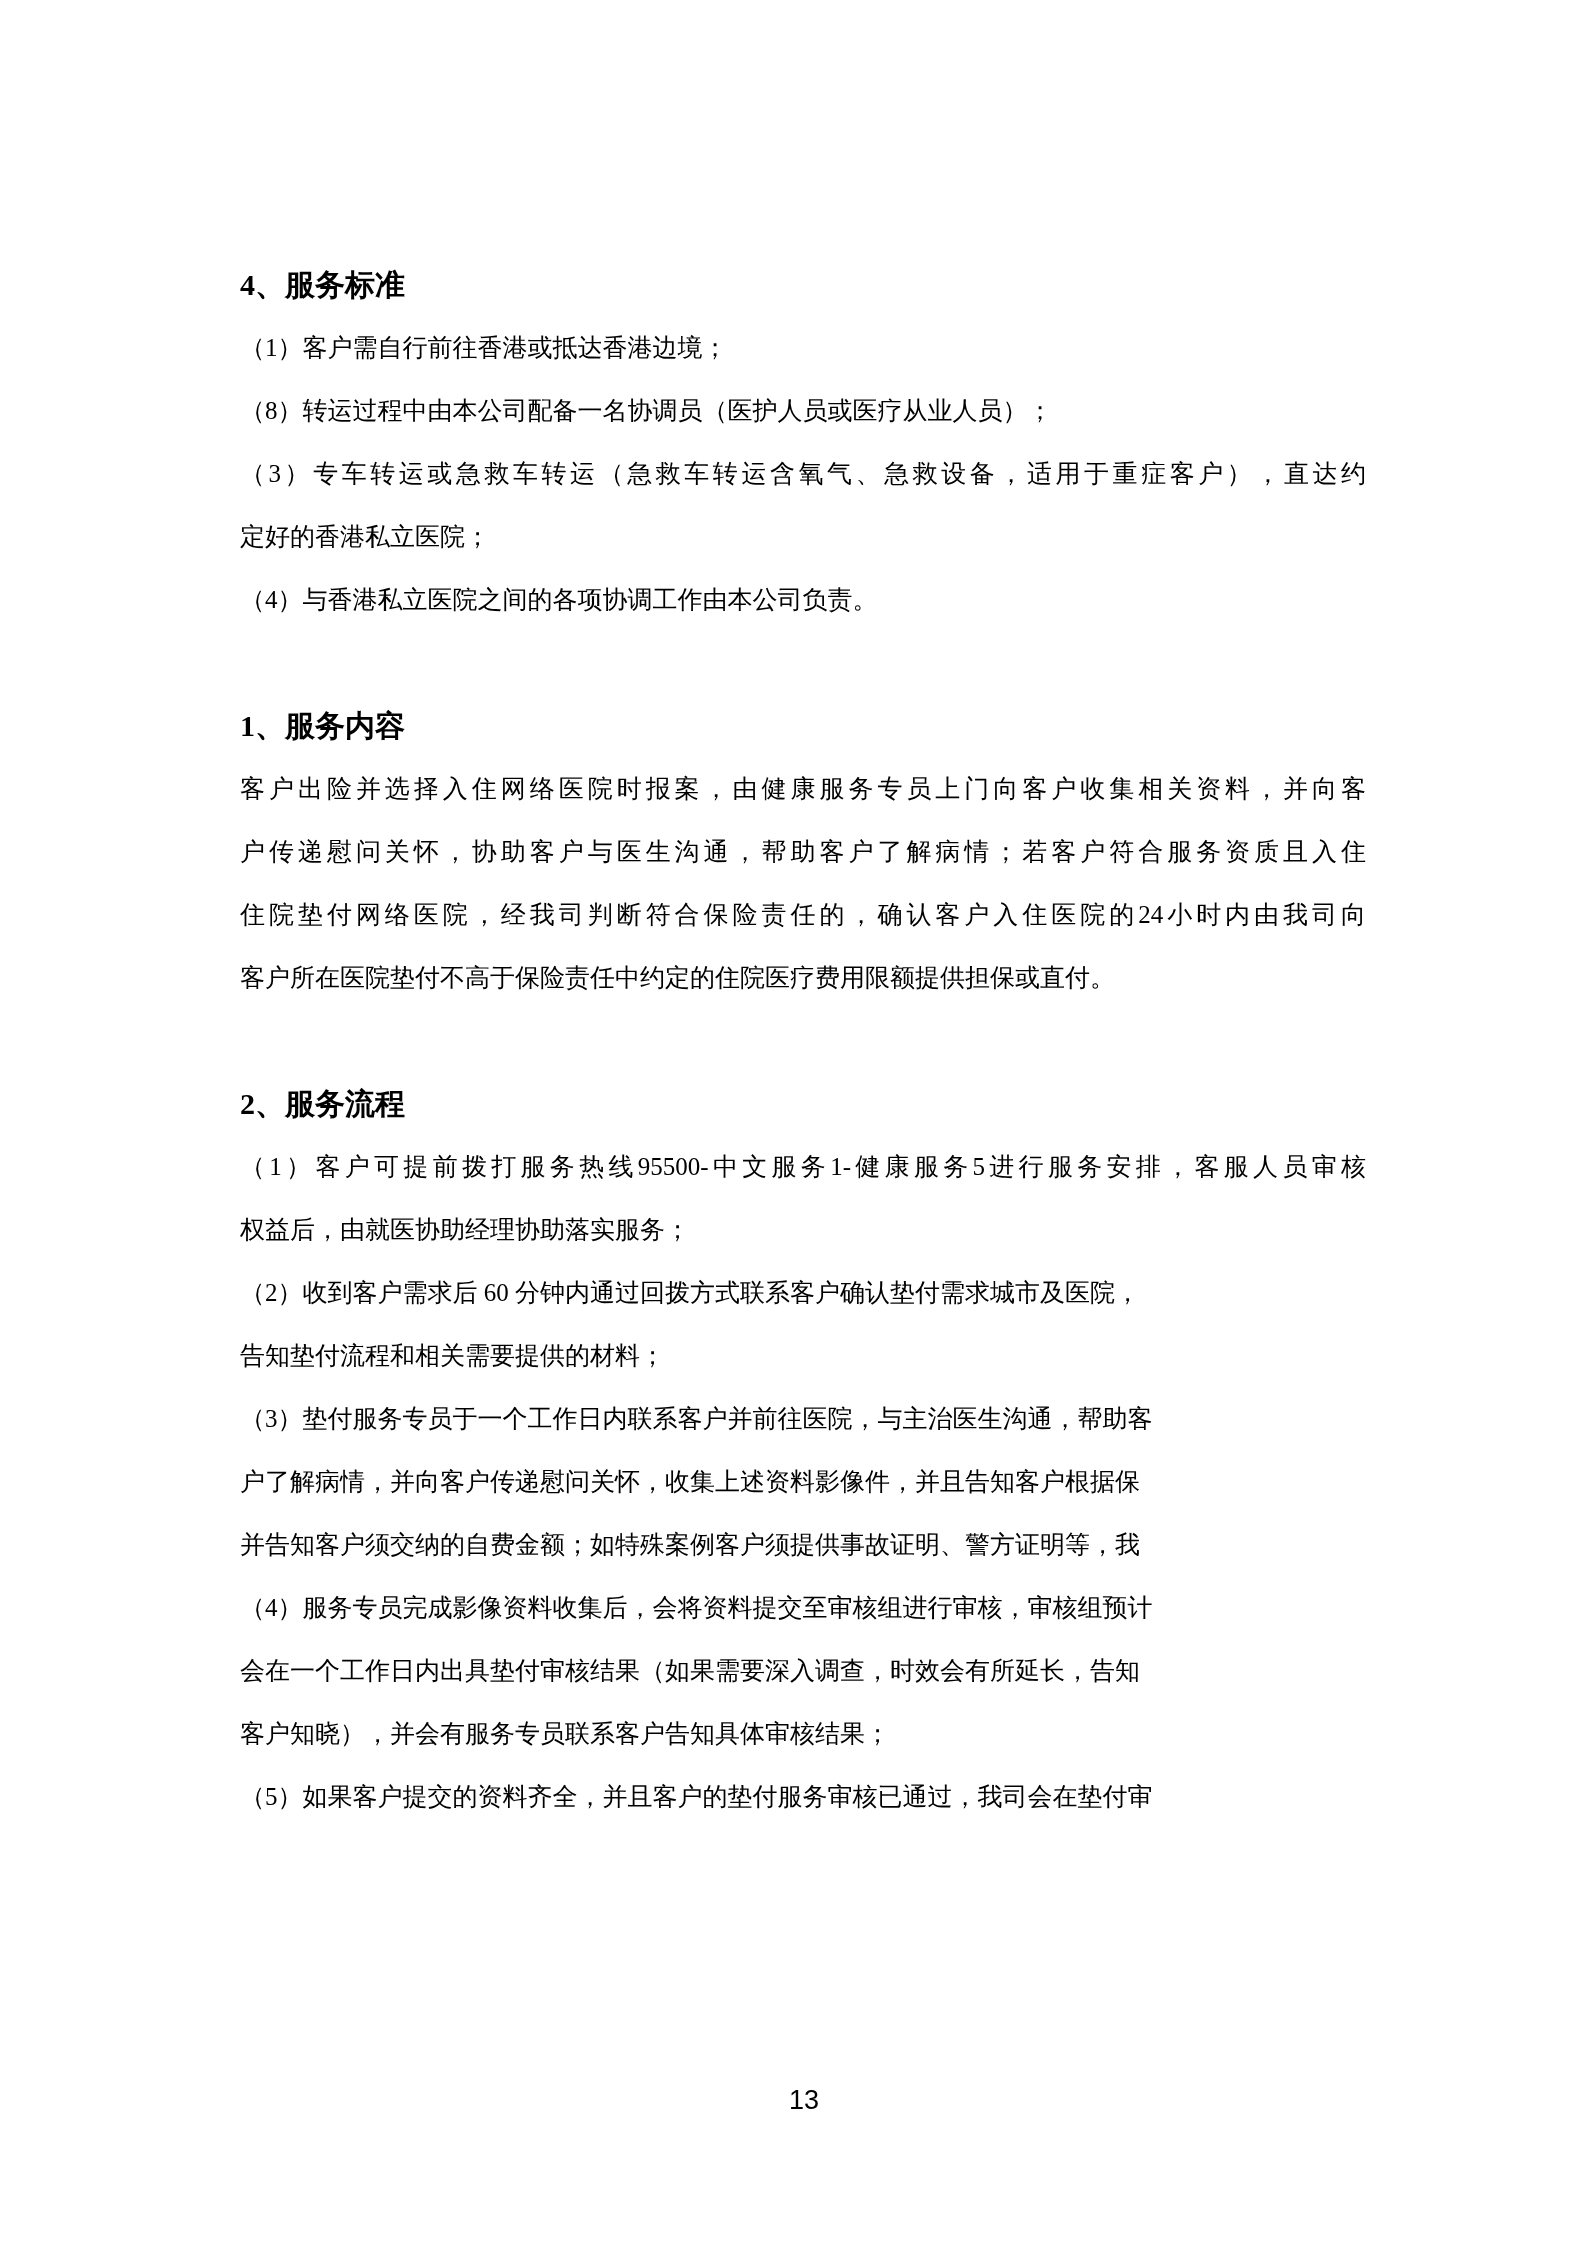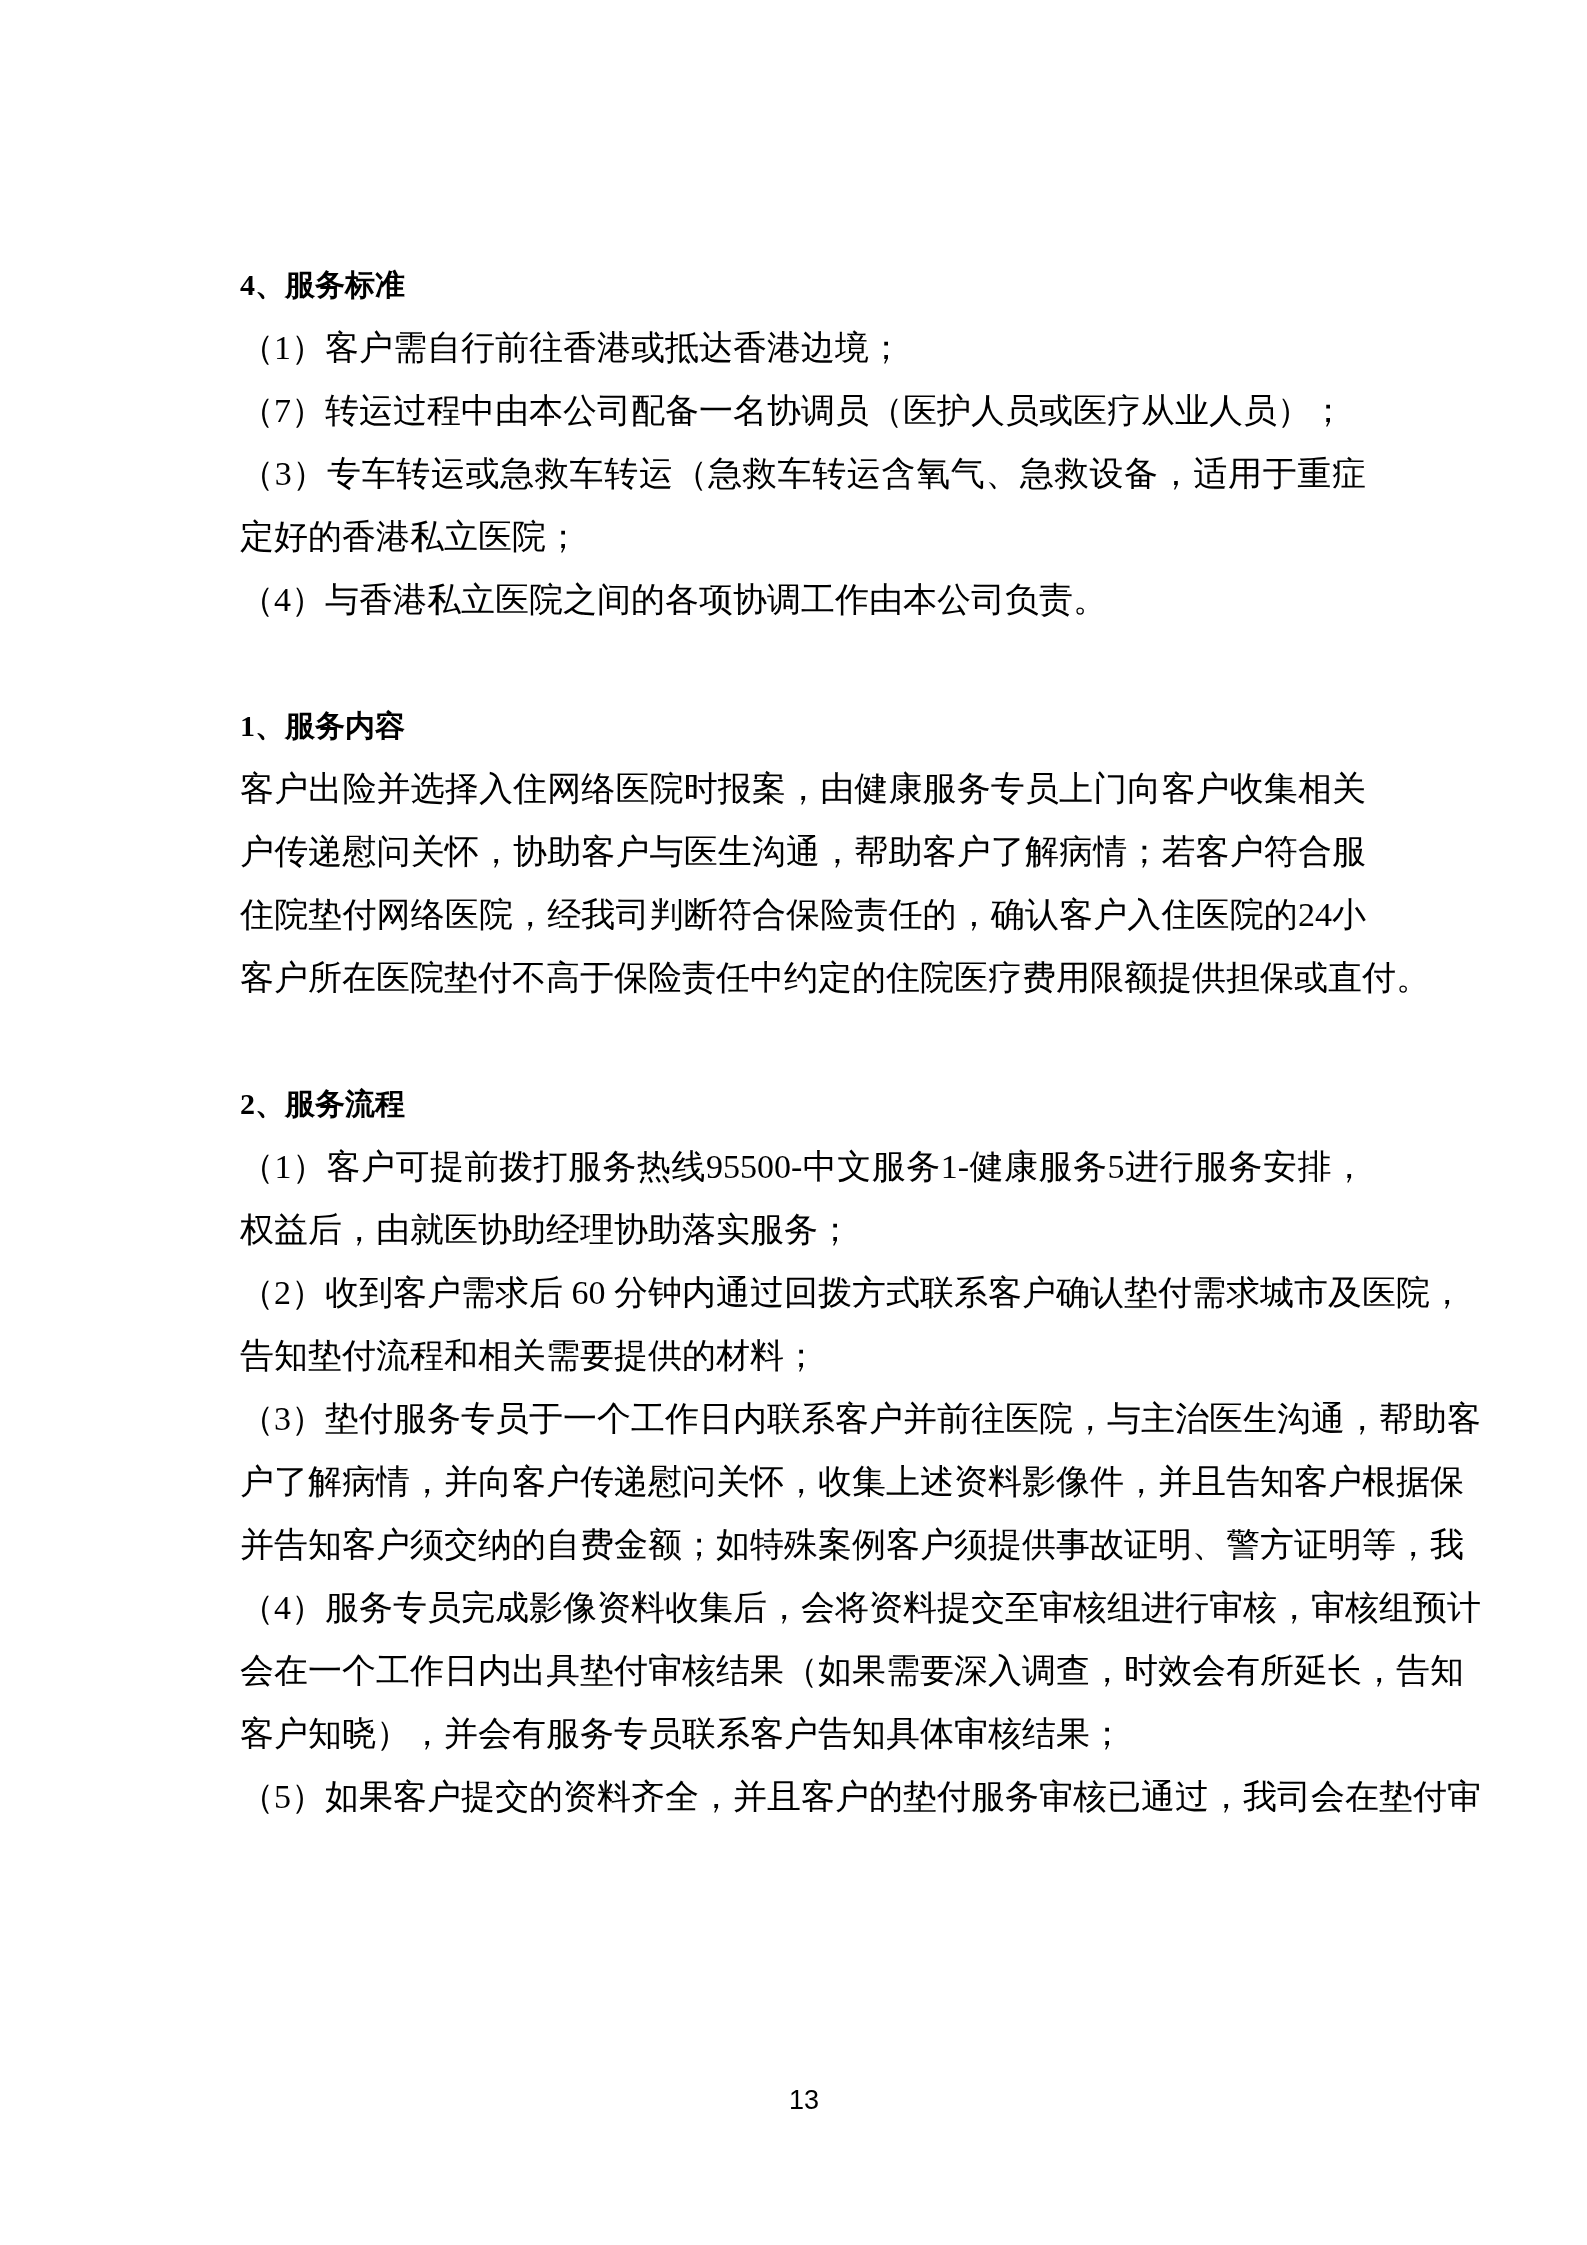--- a/index.html
+++ b/index.html
@@ -19,21 +19,21 @@
   }
   .text-block {
     position: absolute;
     left: 240px;
     top: 253px;
     width: 1126px;
   }
   .line {
     height: 63px;
     line-height: 63px;
-    font-size: 34px;
+    font-size: 25px;
     white-space: nowrap;
     color: #000000;
   }
   .line.b {
     font-weight: bold;
     font-size: 30px;
   }
   .line.j {
     white-space: normal;
     overflow: hidden;
@@ -57,21 +57,21 @@
     color: #000000;
   }
 </style>
 </head>
 <body>
 
 <div class="page">
   <div class="text-block" id="text-block">
       <div class="line b">4、服务标准</div>
       <div class="line">（1）客户需自行前往香港或抵达香港边境；</div>
-      <div class="line">（7）转运过程中由本公司配备一名协调员（医护人员或医疗从业人员）；</div>
+      <div class="line">（8）转运过程中由本公司配备一名协调员（医护人员或医疗从业人员）；</div>
       <div class="line j">（3）专车转运或急救车转运（急救车转运含氧气、急救设备，适用于重症客户），直达约</div>
       <div class="line">定好的香港私立医院；</div>
       <div class="line">（4）与香港私立医院之间的各项协调工作由本公司负责。</div>
       <div class="line blank"></div>
       <div class="line b">1、服务内容</div>
       <div class="line j">客户出险并选择入住网络医院时报案，由健康服务专员上门向客户收集相关资料，并向客</div>
       <div class="line j">户传递慰问关怀，协助客户与医生沟通，帮助客户了解病情；若客户符合服务资质且入住</div>
       <div class="line j">住院垫付网络医院，经我司判断符合保险责任的，确认客户入住医院的24小时内由我司向</div>
       <div class="line">客户所在医院垫付不高于保险责任中约定的住院医疗费用限额提供担保或直付。</div>
       <div class="line blank"></div>

